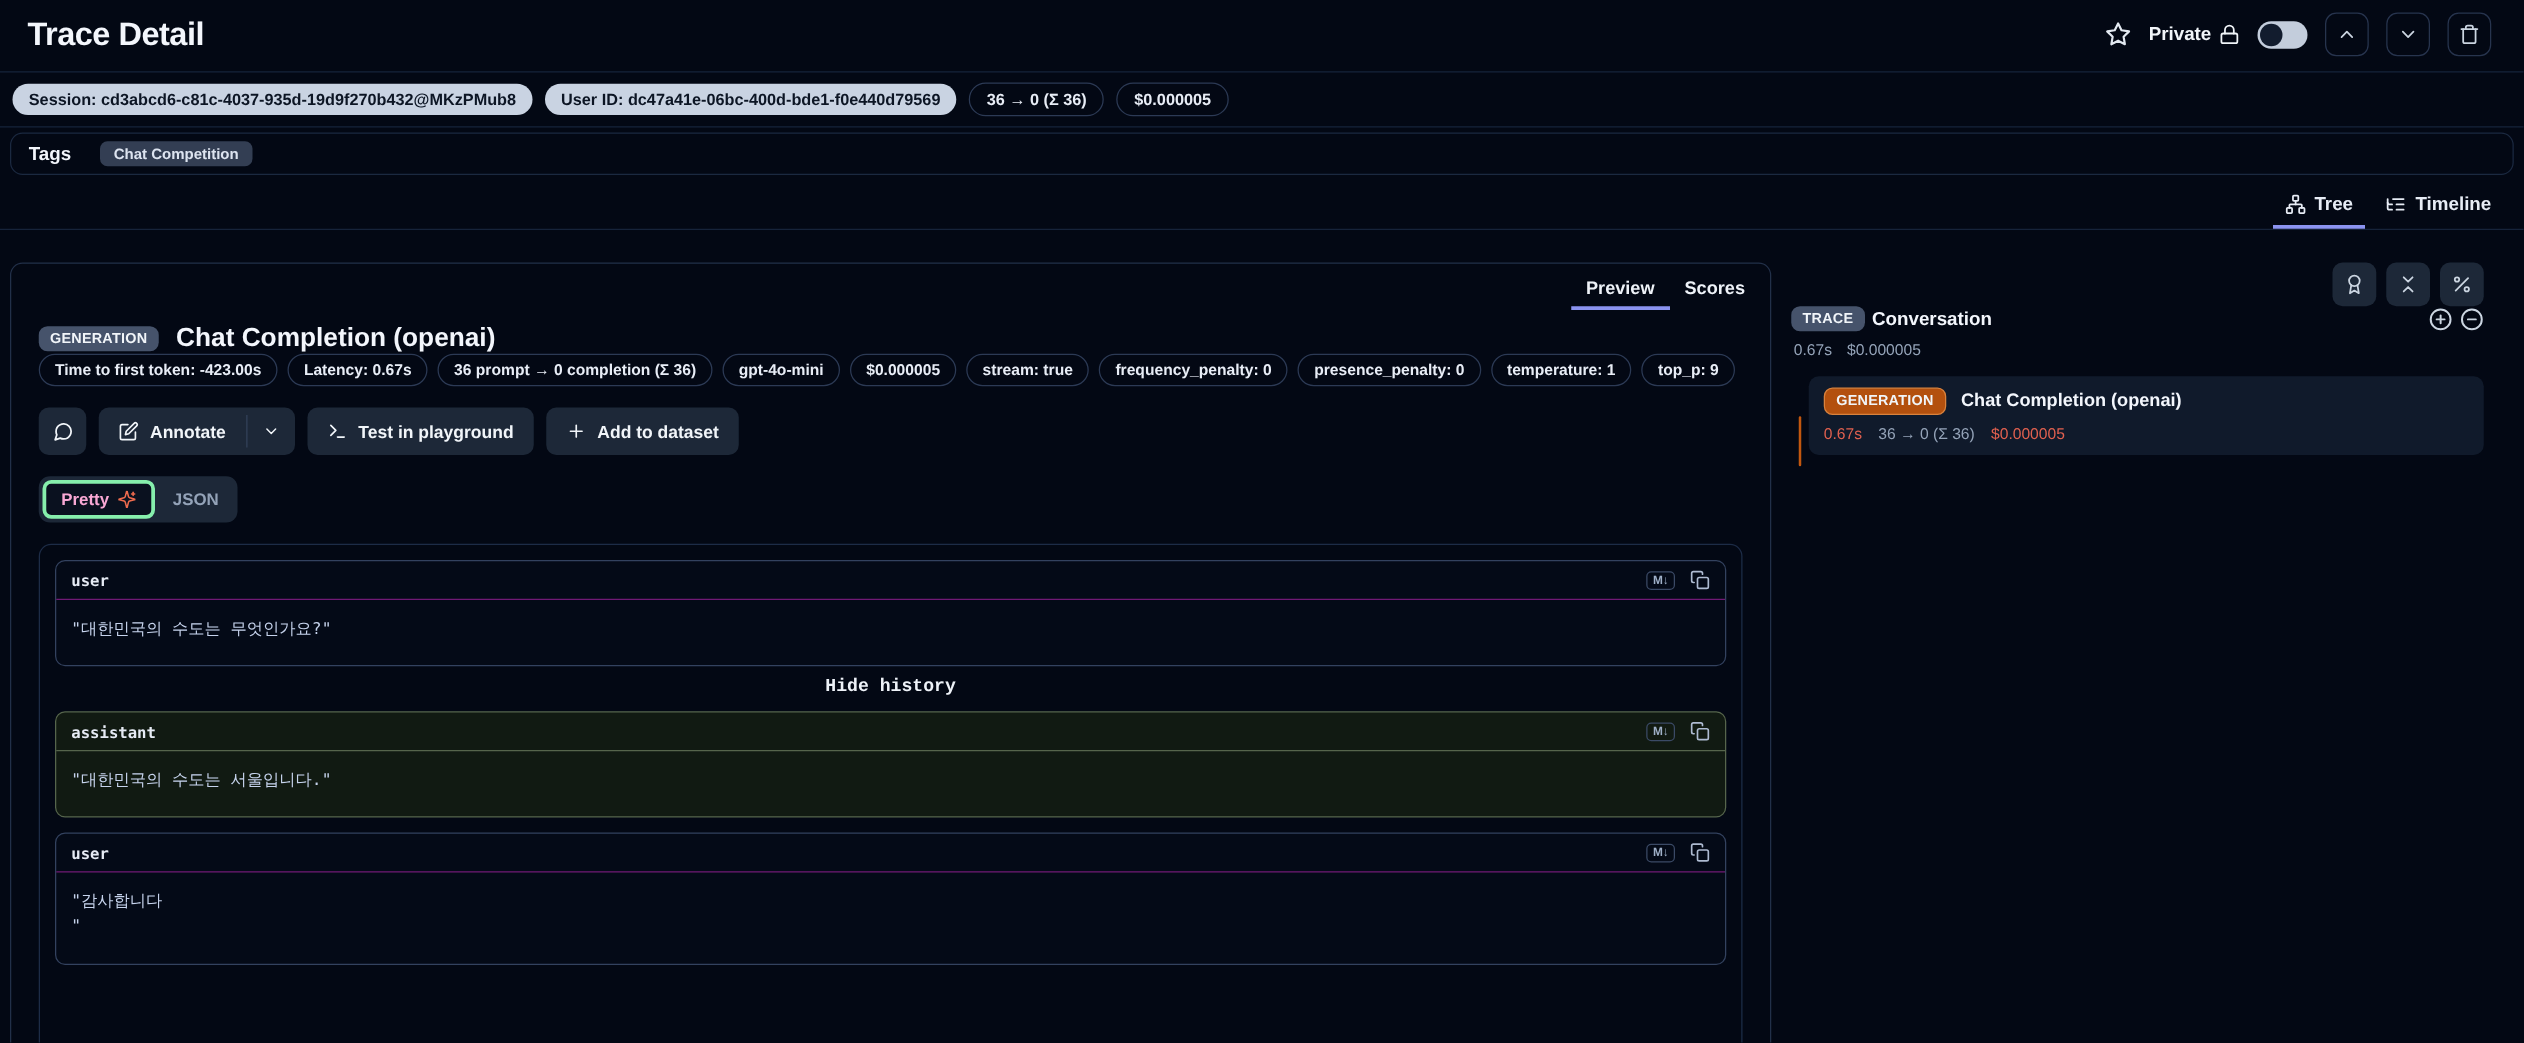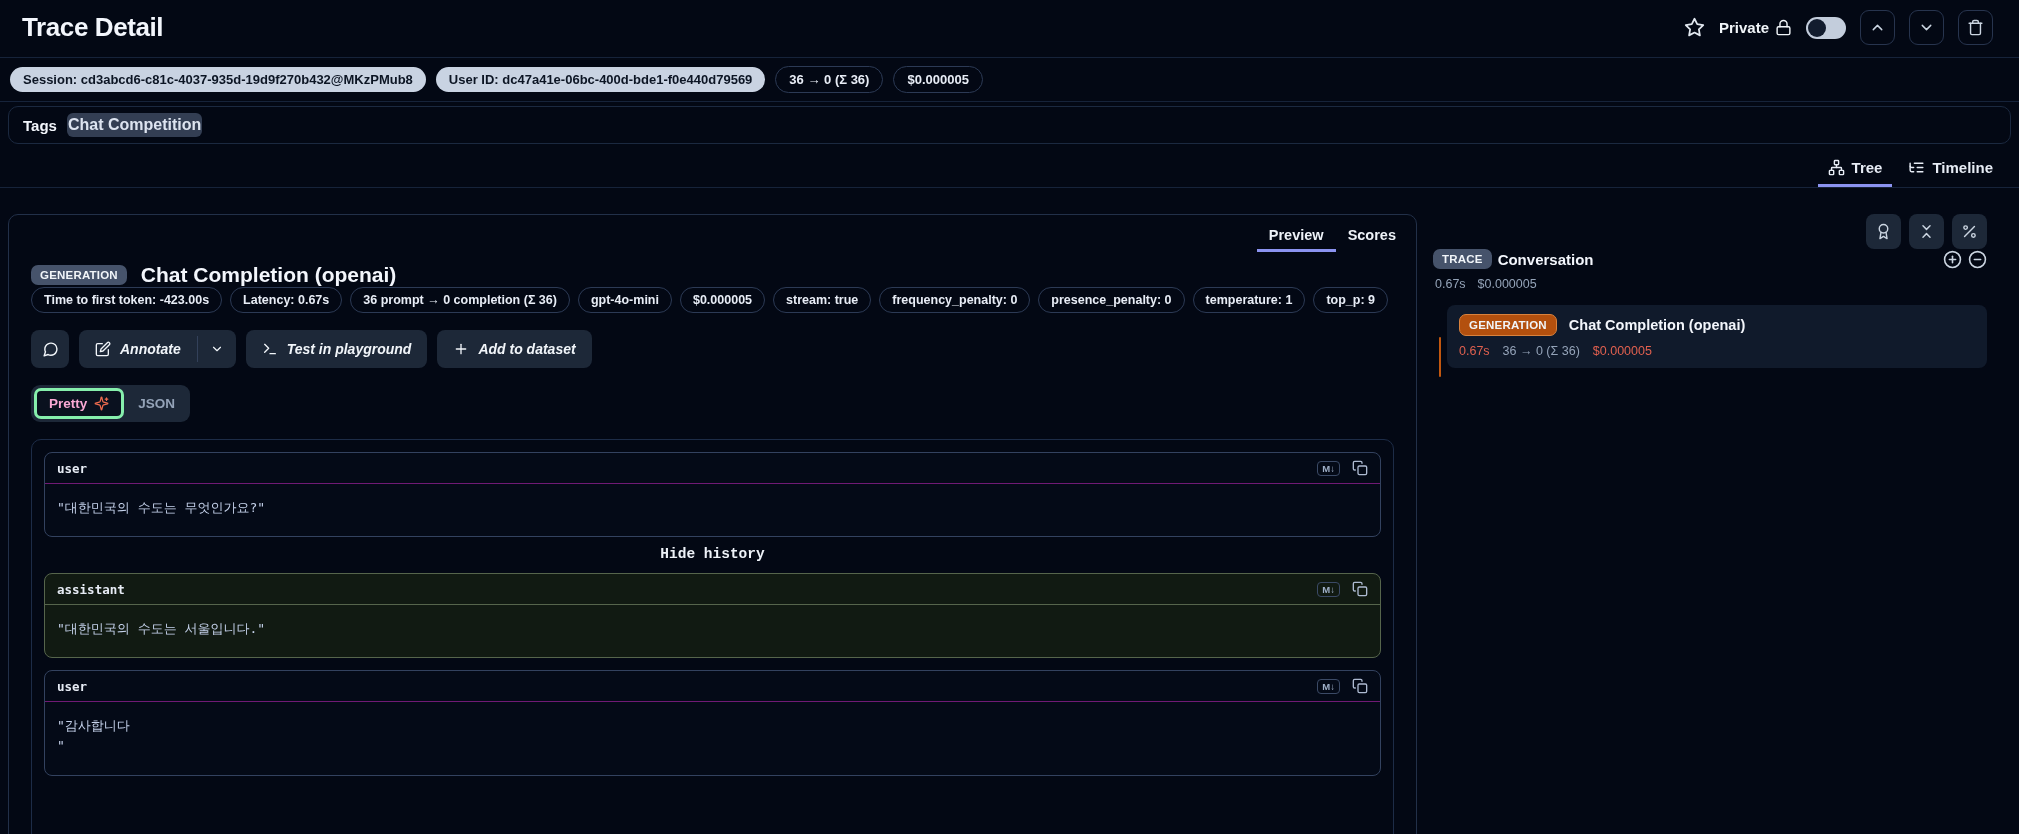--- a/index.html
+++ b/index.html
@@ -23,23 +23,23 @@
             display:flex; align-items:center; justify-content:center; color:#cbd5e1; cursor:pointer; }
 
   
   .idrow { display:flex; align-items:center; gap:10px; padding:8px 10px; }
   .pill { border-radius:999px; font-size:13px; font-weight:700; padding:5px 13px; white-space:nowrap; }
   .pill.light { background:#c9d3e2; color:#0c1524; }
   .pill.outline { border:1px solid #2c3a55; color:#e8edf6; background:transparent; }
 
   
   .tagsbar { margin:4px 8px 6px; border:1px solid #1b2940; border-radius:10px; padding:6px 14px;
-             display:flex; align-items:center; gap:10px; }
+             display:flex; align-items:center; gap:23px; }
   .tags-label { font-weight:700; font-size:15px; }
-  .chip { background:#333e53; color:#dde4f0; font-size:16px; font-weight:700; padding:3px 1px; border-radius:6px; }
+  .chip { background:#333e53; color:#dde4f0; font-size:12px; font-weight:700; padding:3px 11px; border-radius:6px; }
 
   
   .viewtabs-row { display:flex; justify-content:flex-end; gap:6px; padding:0 16px; border-bottom:1px solid #16233a; }
   .viewtab { display:flex; align-items:center; gap:7px; padding:9px 10px 11px; font-weight:700; font-size:15px;
              color:#e7ecf5; cursor:pointer; }
   .viewtab.active { box-shadow: inset 0 -3px 0 #8b93f0; }
 
   
   .content { display:flex; align-items:flex-start; gap:16px; padding:26px 20px 0 8px; height:654px; }
   .card { flex:0 0 1409px; height:720px; border:1px solid #223049; border-radius:10px;
@@ -55,21 +55,21 @@
   .obs-title { font-size:21px; font-weight:700; }
   .timestamp { color:#94a3b8; font-size:14px; margin:7px 0 12px; }
 
   .pills { display:flex; flex-wrap:wrap; gap:8px; max-width:1360px; }
   .mpill { border:1px solid #2c3a55; border-radius:999px; padding:5px 12px; font-size:12.5px;
            font-weight:700; color:#e8edf6; white-space:nowrap; }
 
   .actions { display:flex; align-items:center; gap:10px; margin-top:17px; }
   .abtn { background:#1d2838; border:none; border-radius:8px; color:#f1f5f9; font-weight:700; font-size:14px;
           height:38px; padding:0 16px; display:flex; align-items:center; gap:9px; cursor:pointer;
-          font-family:"Liberation Sans", sans-serif;font-style:italic; }
+          font-family:"Liberation Sans", sans-serif; }
   .abtn.square { width:38px; padding:0; justify-content:center; }
   .split { display:flex; background:#1d2838; border-radius:8px; overflow:hidden; }
   .split .abtn { border-radius:0; background:transparent; }
   .split .divider { width:1px; background:#33415a; margin:6px 0; }
   .split .abtn.caret { padding:0 12px; }
 
   .format-toggle { display:inline-flex; align-items:center; background:#1d2838; border-radius:9px;
                    padding:3px; margin-top:17px; gap:2px; }
   .seg { padding:5px 12px; font-size:13.5px; font-weight:700; color:#94a3b8; border-radius:7px;
          display:flex; align-items:center; gap:7px; cursor:pointer; }

